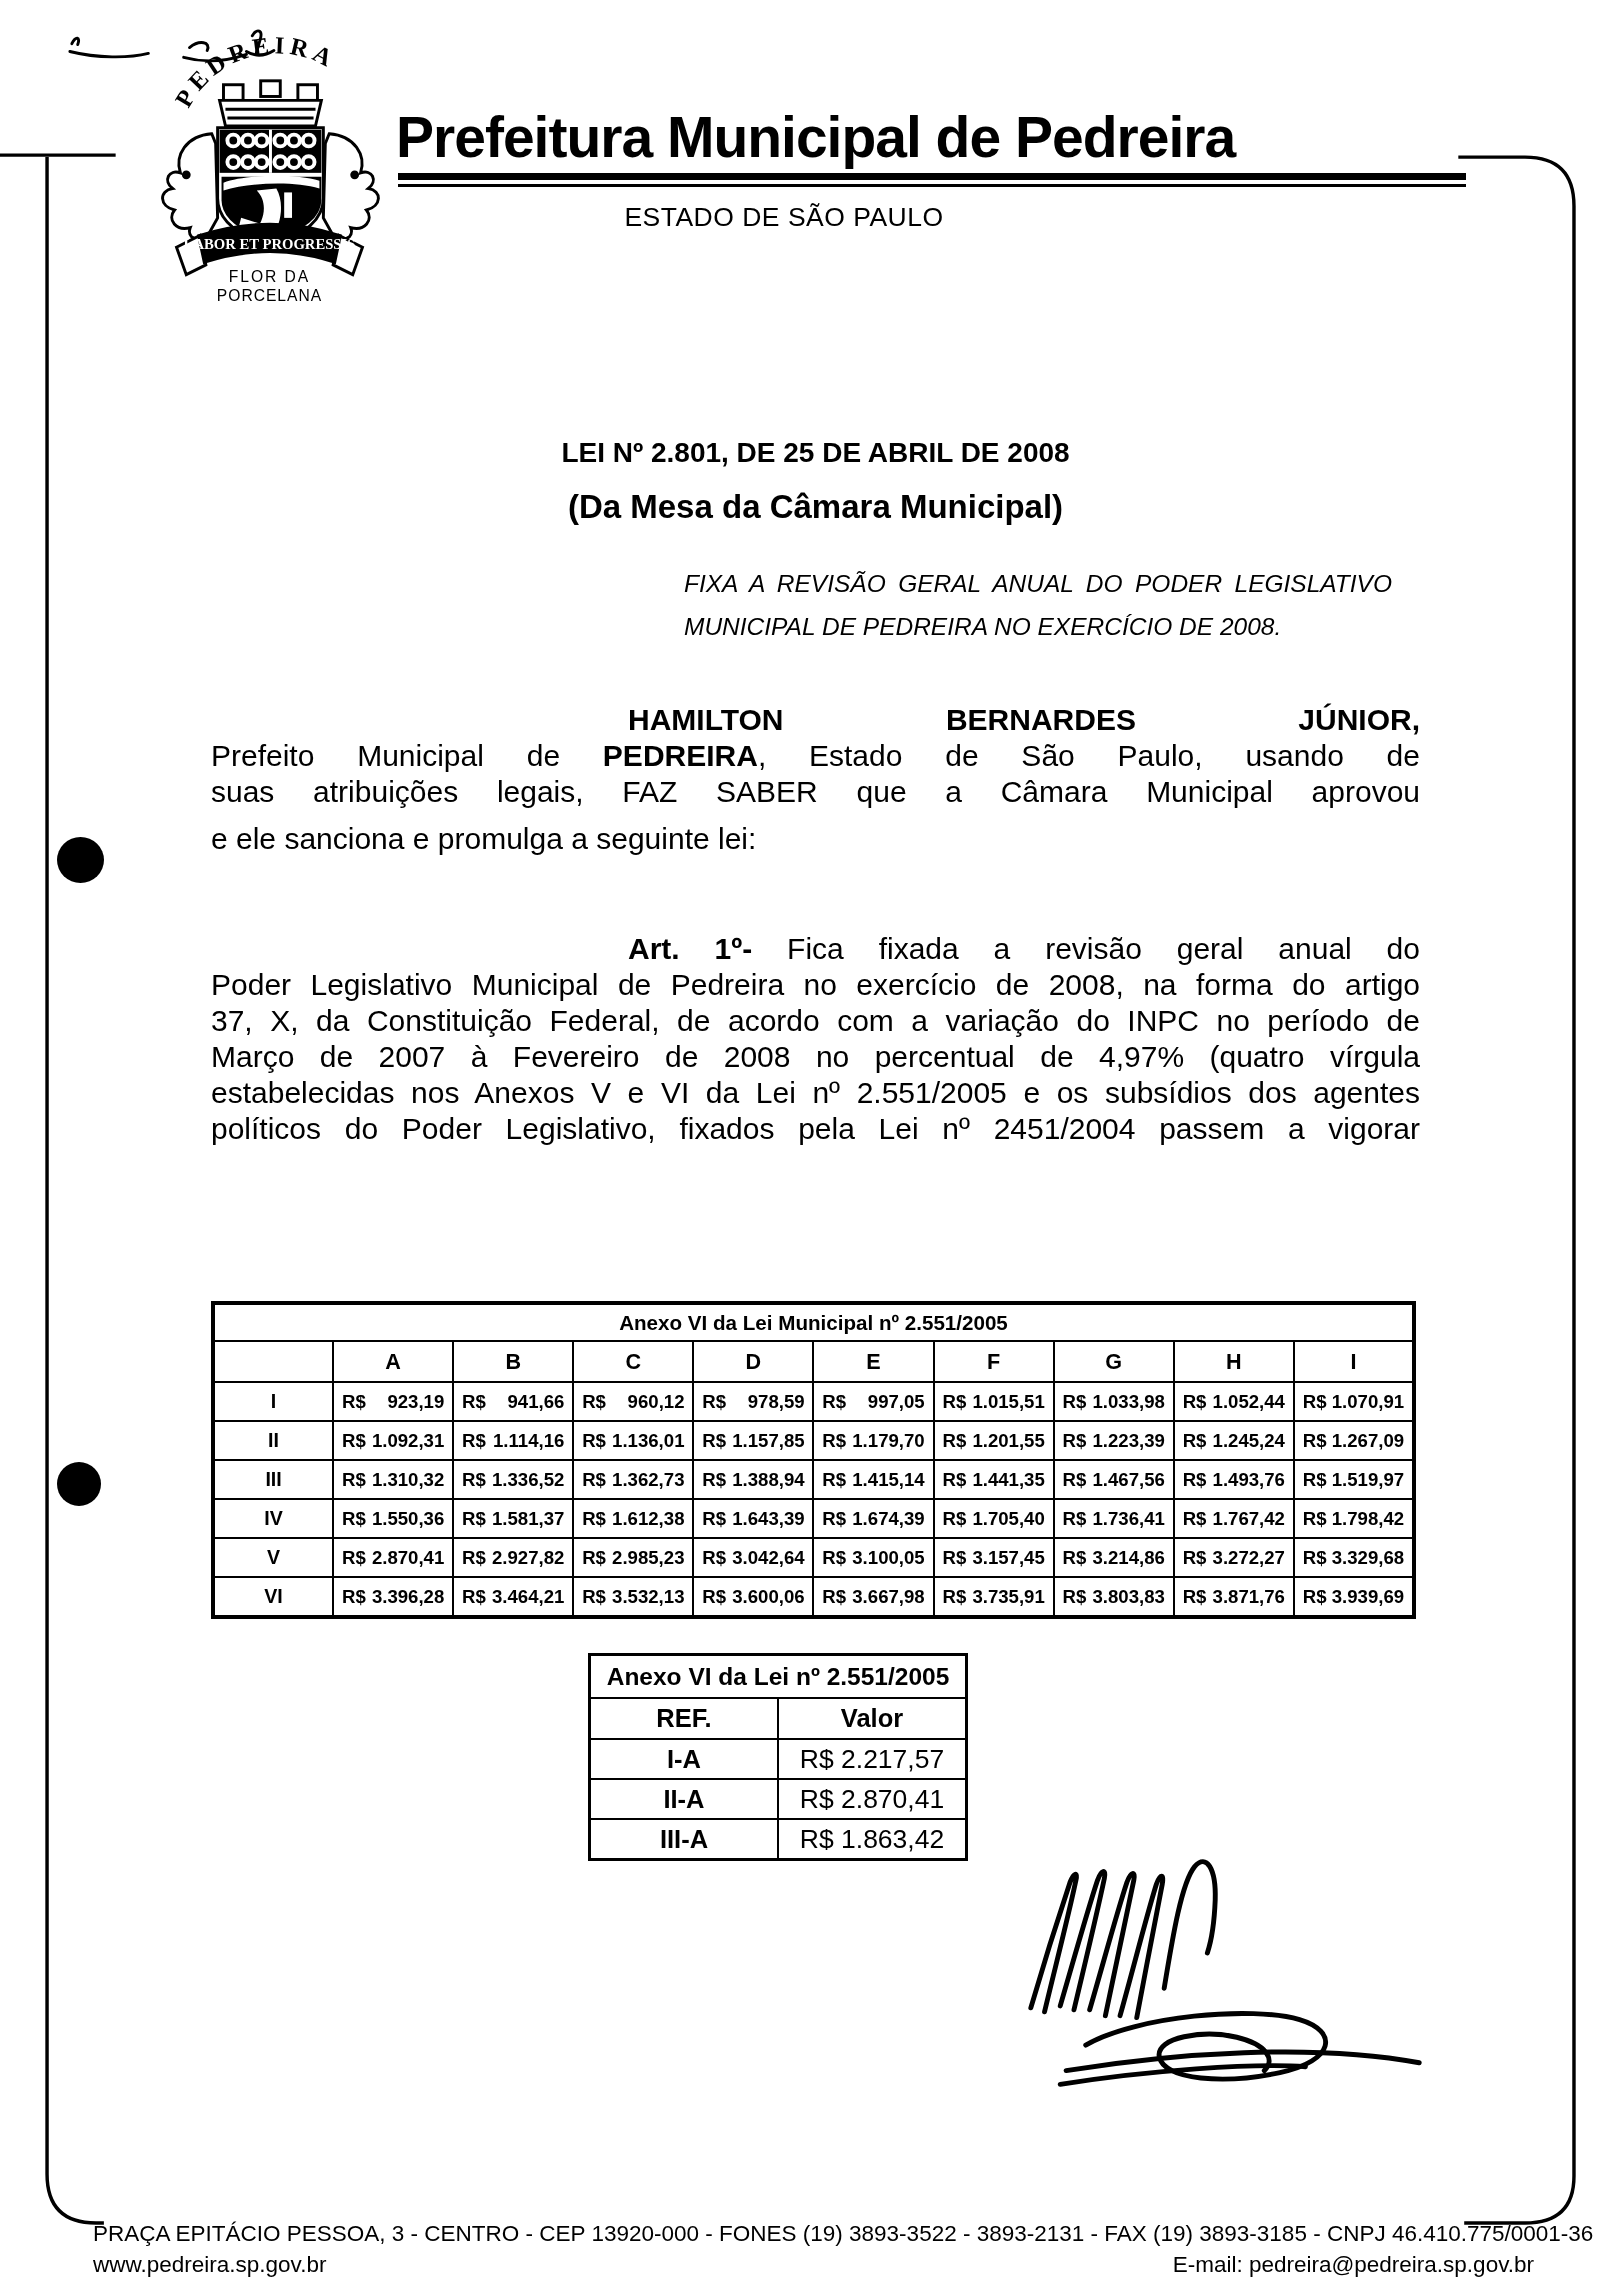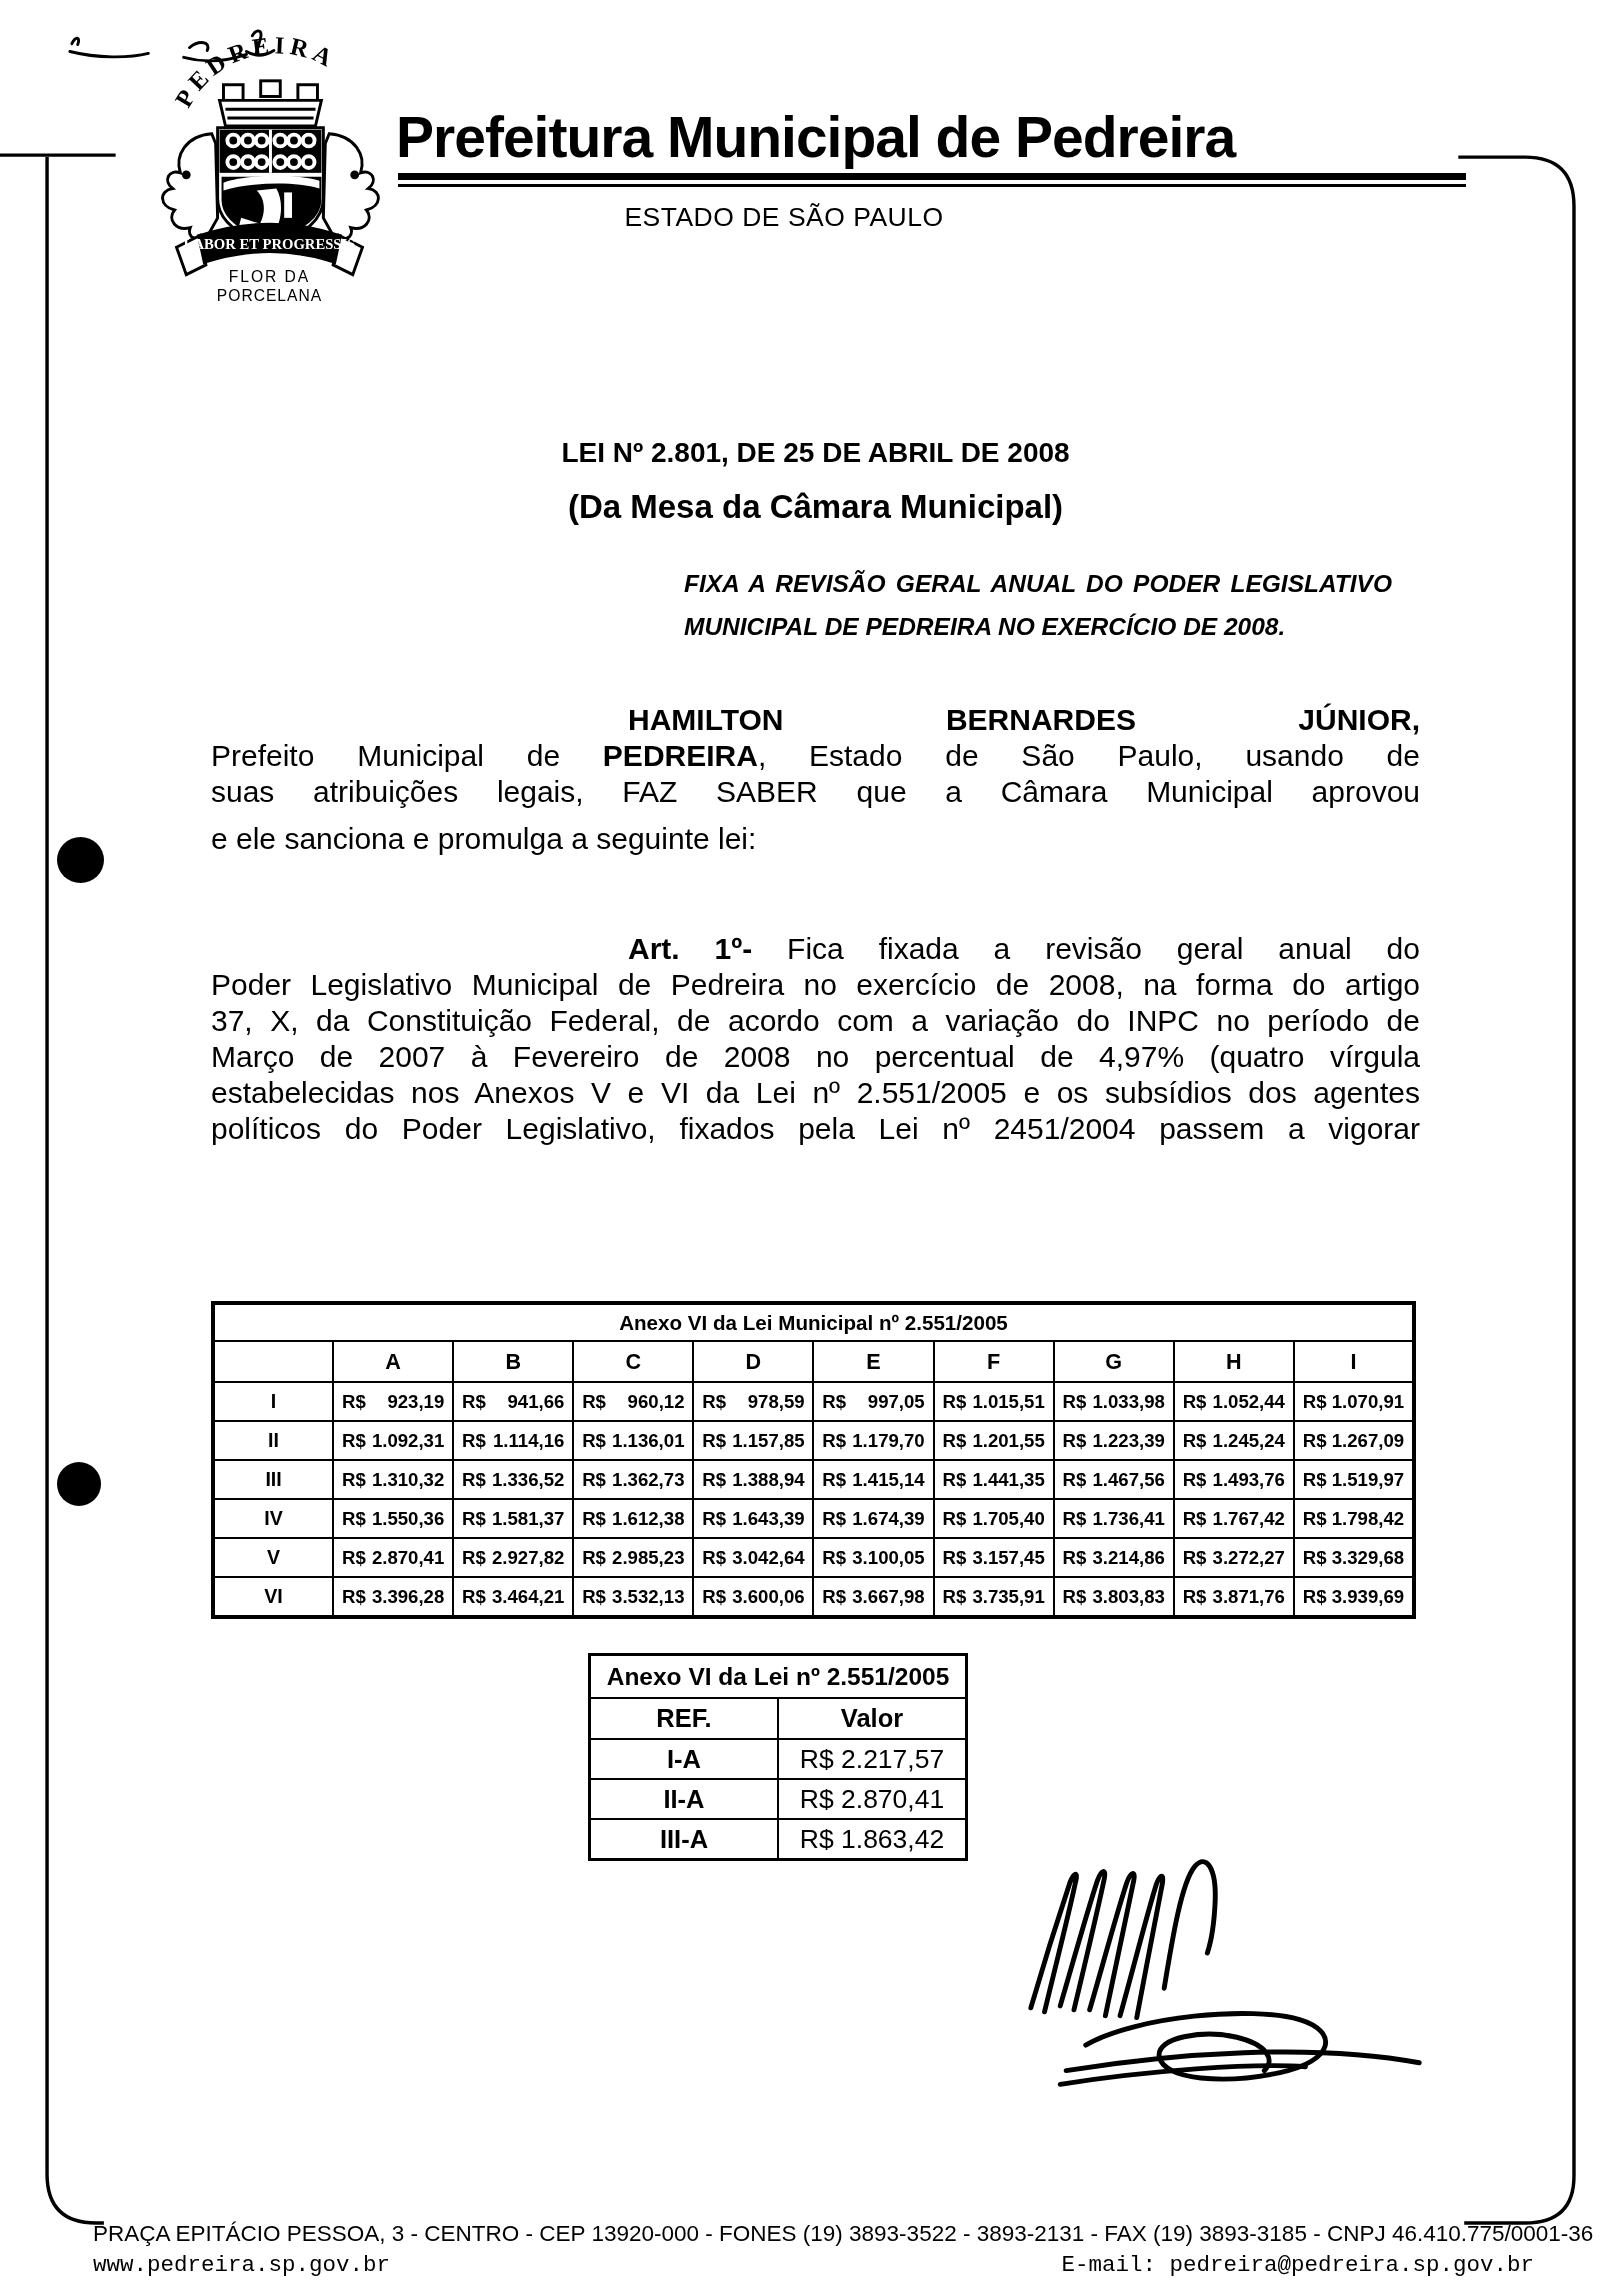--- a/index.html
+++ b/index.html
@@ -13,21 +13,21 @@
               letter-spacing:-1px;white-space:nowrap;}
   .mast-rule1{left:398px;top:173px;width:1068px;height:6.9px;background:#000;}
   .mast-rule2{left:398px;top:184px;width:1068px;height:2.9px;background:#000;}
   .mast-sub{left:397px;top:202px;width:774px;text-align:center;font-size:26.5px;letter-spacing:0.5px;}
 
   
   .law-title{left:211px;top:437px;width:1209px;text-align:center;font-size:28px;font-weight:bold;}
   .law-sub{left:211px;top:488px;width:1209px;text-align:center;font-size:33px;font-weight:bold;}
 
   
-  .ementa{left:684px;top:568px;width:708px;font-size:24.5px;font-weight:bold;font-style:italic;line-height:32px;}
+  .ementa{left:684px;top:568px;width:708px;font-size:24.5px;font-weight:normal;font-style:italic;line-height:32px;}
 
   
   .bodypara{font-size:30px;line-height:36px;}
   .p1{left:211px;top:702px;width:1209px;}
   .art1{left:211px;top:931px;width:1209px;}
   .tline{text-align:justify;text-align-last:justify;}
   .tline.tlast{text-align-last:left;margin-top:11px;}
   .b{font-weight:bold;margin-top:20px;}
 
   
@@ -45,21 +45,21 @@
   .ref-wrap{left:588px;top:1653px;width:380px;}
   table.reft{border-collapse:collapse;width:100%;table-layout:fixed;border:3.9px solid #000;}
   table.reft td{border:2.9px solid #000;text-align:center;}
   .t2-title{height:39px;font-weight:bold;font-size:24.5px;}
   .t2-head{height:37px;font-weight:bold;font-size:25.5px;}
   .t2-ref{height:36px;font-weight:bold;font-size:25.5px;}
   .t2-val{height:36px;font-size:26.5px;}
 
   
   .foot1{left:93px;top:2221px;width:1441px;text-align:center;font-size:22.5px;white-space:nowrap;}
-  .foot2{left:93px;top:2252px;width:1441px;display:flex;justify-content:space-between;font-size:22.5px;font-family:Liberation Mono, monospace;}
+  .foot2{left:93px;top:2252px;width:1441px;display:flex;justify-content:space-between;font-size:22.5px;}
 
   .dot{position:absolute;background:#000;border-radius:50%;}
   .dot1{left:57px;top:837px;width:47px;height:46px;}
   .dot2{left:57px;top:1462px;width:44px;height:44px;}
 </style>
 </head>
 <body>
 
 <div class="page">
 

